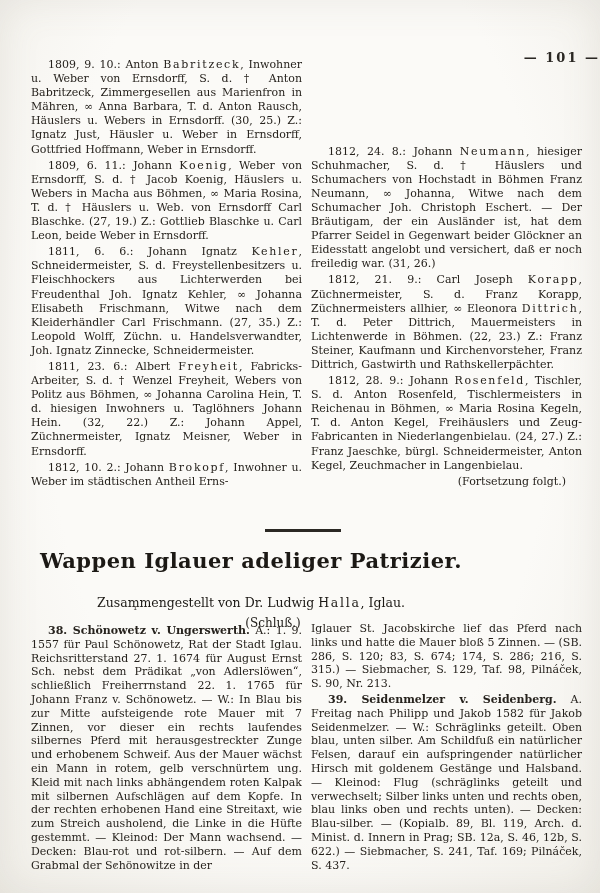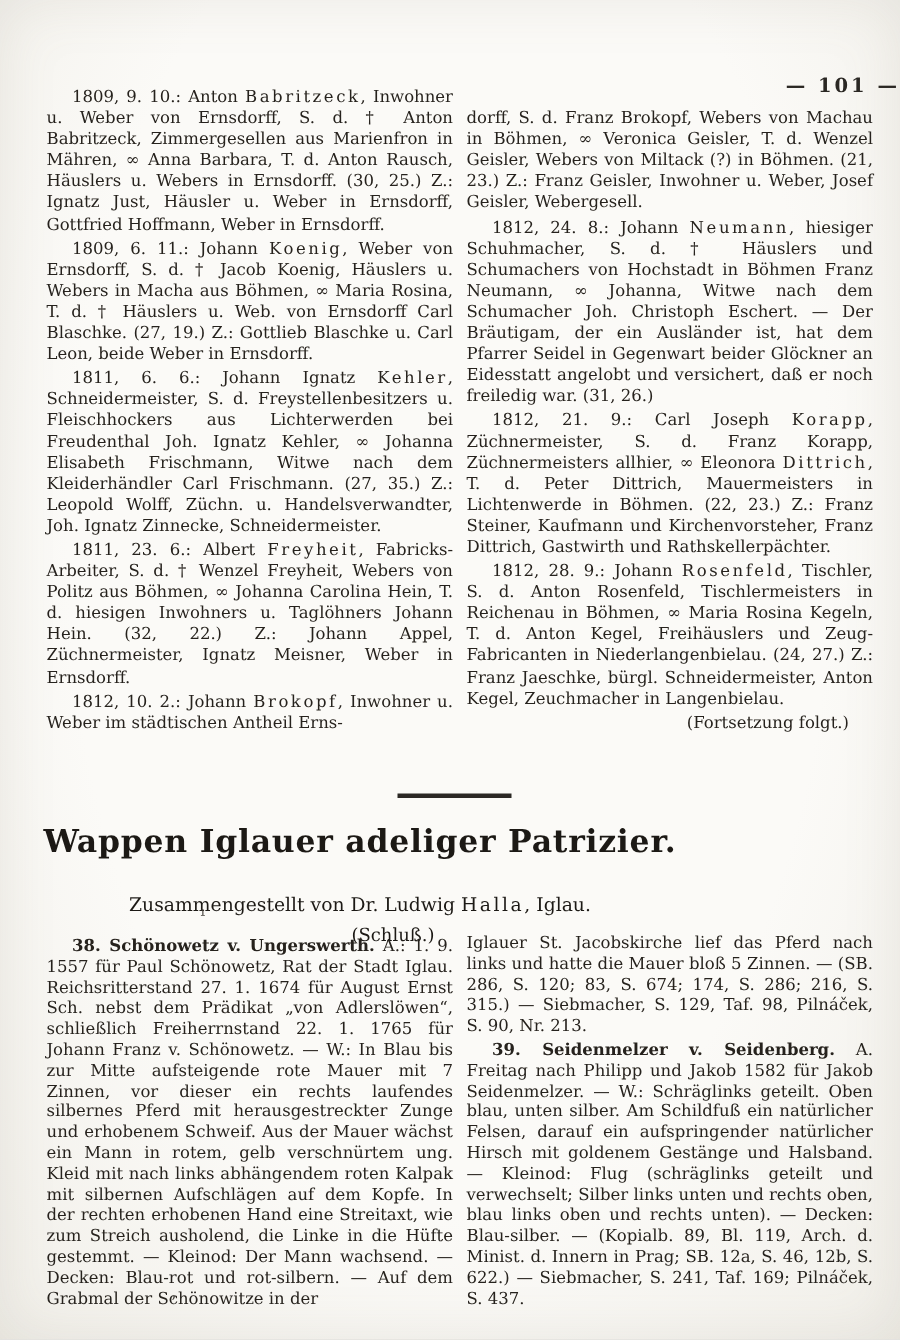--- a/index.html
+++ b/index.html
@@ -23,21 +23,21 @@
   p.para { margin:0 0 2px 0; text-indent:17px; }
   p.para.noindent { text-indent:0; }
   p.para.align-right { text-align:right; text-indent:0; padding-right:16px; margin-top:1px; }
   p.para.align-center { text-align:center; text-indent:0; }
   .run-sp { letter-spacing:1.7px; }
   .run-b { font-weight:bold; }
   .rule {
     position:absolute; top:529px; left:265px; width:76px; height:2.5px;
     background:#2b2824;
   }
-  .article-head { position:absolute; top:548px; left:0; width:480px; text-align:center; color:#1c1915; }
+  .article-head { position:absolute; top:548px; left:11px; width:480px; text-align:center; color:#1c1915; }
   .article-title { font-size:21px; font-weight:bold; margin:0; letter-spacing:0.5px; }
   .article-byline { margin-top:22px; font-size:12.5px; }
   .article-byline p { margin:0; }
   .article-partnote { margin-top:6px; font-size:12px;margin-left:44px; }
   .artifact { position:absolute; font-size:11px; color:#45413b; }
 </style>
 </head>
 <body>
 
 <div class="page">
@@ -46,21 +46,20 @@
 
   <div class="cols cols-top">
     <div class="col">
         <p class="para"><span class="run-n">1809, 9. 10.: Anton </span><span class="run-sp">Babritzeck</span><span class="run-n">, Inwohner u. Weber von Ernsdorff, S. d. † Anton Babritzeck, Zimmergesellen aus Marienfron in Mähren, ∞ Anna Barbara, T. d. Anton Rausch, Häuslers u. Webers in Ernsdorff. (30, 25.) Z.: Ignatz Just, Häusler u. Weber in Ernsdorff, Gottfried Hoffmann, Weber in Ernsdorff.</span></p>
         <p class="para"><span class="run-n">1809, 6. 11.: Johann </span><span class="run-sp">Koenig</span><span class="run-n">, Weber von Ernsdorff, S. d. † Jacob Koenig, Häuslers u. Webers in Macha aus Böhmen, ∞ Maria Rosina, T. d. † Häuslers u. Web. von Ernsdorff Carl Blaschke. (27, 19.) Z.: Gottlieb Blaschke u. Carl Leon, beide Weber in Ernsdorff.</span></p>
         <p class="para"><span class="run-n">1811, 6. 6.: Johann Ignatz </span><span class="run-sp">Kehler</span><span class="run-n">, Schneidermeister, S. d. Freystellenbesitzers u. Fleischhockers aus Lichterwerden bei Freudenthal Joh. Ignatz Kehler, ∞ Johanna Elisabeth Frischmann, Witwe nach dem Kleiderhändler Carl Frischmann. (27, 35.) Z.: Leopold Wolff, Züchn. u. Handelsverwandter, Joh. Ignatz Zinnecke, Schneidermeister.</span></p>
         <p class="para"><span class="run-n">1811, 23. 6.: Albert </span><span class="run-sp">Freyheit</span><span class="run-n">, Fabricks-Arbeiter, S. d. † Wenzel Freyheit, Webers von Politz aus Böhmen, ∞ Johanna Carolina Hein, T. d. hiesigen Inwohners u. Taglöhners Johann Hein. (32, 22.) Z.: Johann Appel, Züchnermeister, Ignatz Meisner, Weber in Ernsdorff.</span></p>
         <p class="para"><span class="run-n">1812, 10. 2.: Johann </span><span class="run-sp">Brokopf</span><span class="run-n">, Inwohner u. Weber im städtischen Antheil Erns-</span></p>
       </div>
     <div class="col">
-        <p class="para noindent"><span class="run-n">dorff, S. d. Franz Brokopf, Webers von Machau in Böhmen, ∞ Veronica Geisler, T. d. Wenzel Geisler, Webers von Miltack (?) in Böhmen. (21, 23.) Z.: Franz Geisler, Inwohner u. Weber, Josef Geisler, Webergesell.</span></p>
         <p class="para"><span class="run-n">1812, 24. 8.: Johann </span><span class="run-sp">Neumann</span><span class="run-n">, hiesiger Schuhmacher, S. d. † Häuslers und Schumachers von Hochstadt in Böhmen Franz Neumann, ∞ Johanna, Witwe nach dem Schumacher Joh. Christoph Eschert. — Der Bräutigam, der ein Ausländer ist, hat dem Pfarrer Seidel in Gegenwart beider Glöckner an Eidesstatt angelobt und versichert, daß er noch freiledig war. (31, 26.)</span></p>
         <p class="para"><span class="run-n">1812, 21. 9.: Carl Joseph </span><span class="run-sp">Korapp</span><span class="run-n">, Züchnermeister, S. d. Franz Korapp, Züchnermeisters allhier, ∞ Eleonora </span><span class="run-sp">Dittrich</span><span class="run-n">, T. d. Peter Dittrich, Mauermeisters in Lichtenwerde in Böhmen. (22, 23.) Z.: Franz Steiner, Kaufmann und Kirchenvorsteher, Franz Dittrich, Gastwirth und Rathskellerpächter.</span></p>
         <p class="para"><span class="run-n">1812, 28. 9.: Johann </span><span class="run-sp">Rosenfeld</span><span class="run-n">, Tischler, S. d. Anton Rosenfeld, Tischlermeisters in Reichenau in Böhmen, ∞ Maria Rosina Kegeln, T. d. Anton Kegel, Freihäuslers und Zeug-Fabricanten in Niederlangenbielau. (24, 27.) Z.: Franz Jaeschke, bürgl. Schneidermeister, Anton Kegel, Zeuchmacher in Langenbielau.</span></p>
         <p class="para noindent align-right"><span class="run-n">(Fortsetzung folgt.)</span></p>
       </div>
   </div>
 
   <div class="rule"></div>
 
   <div class="article-head">

